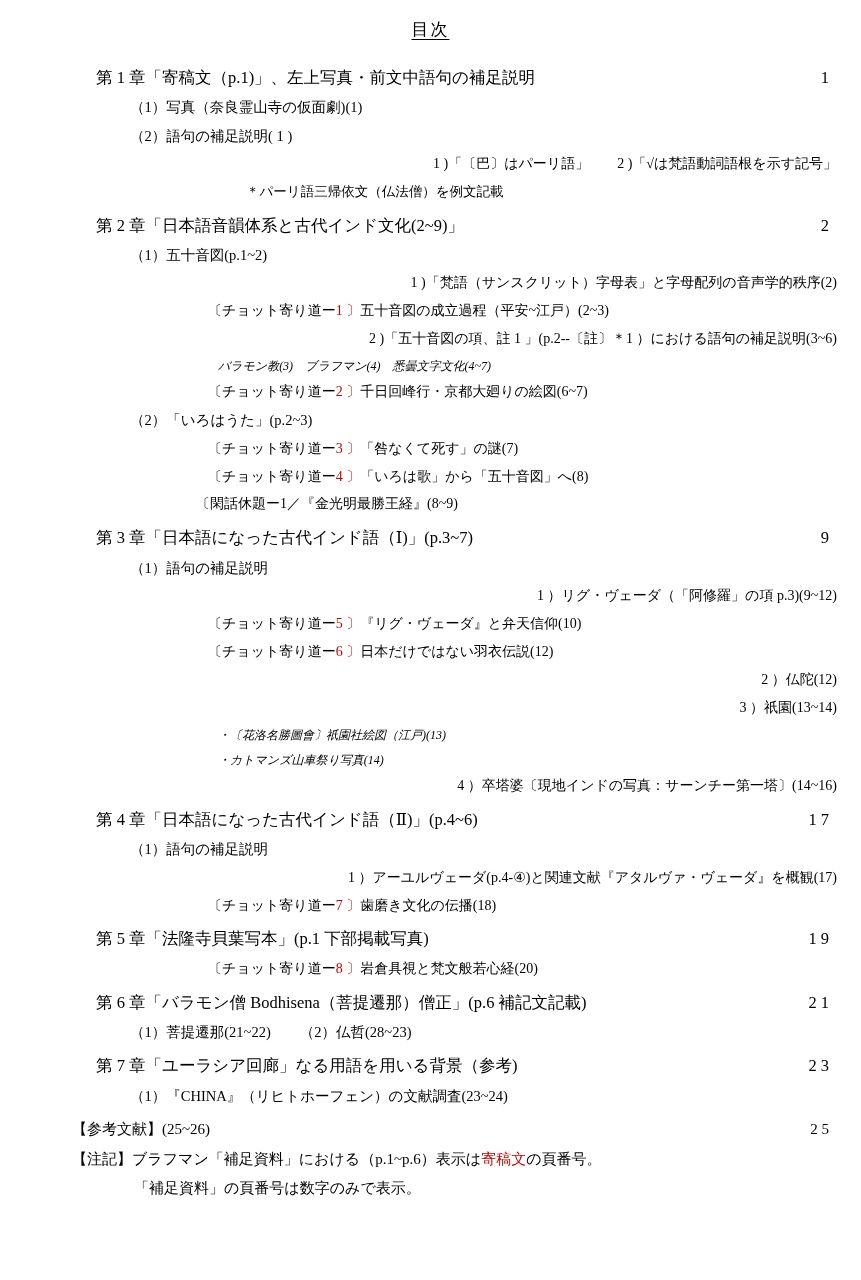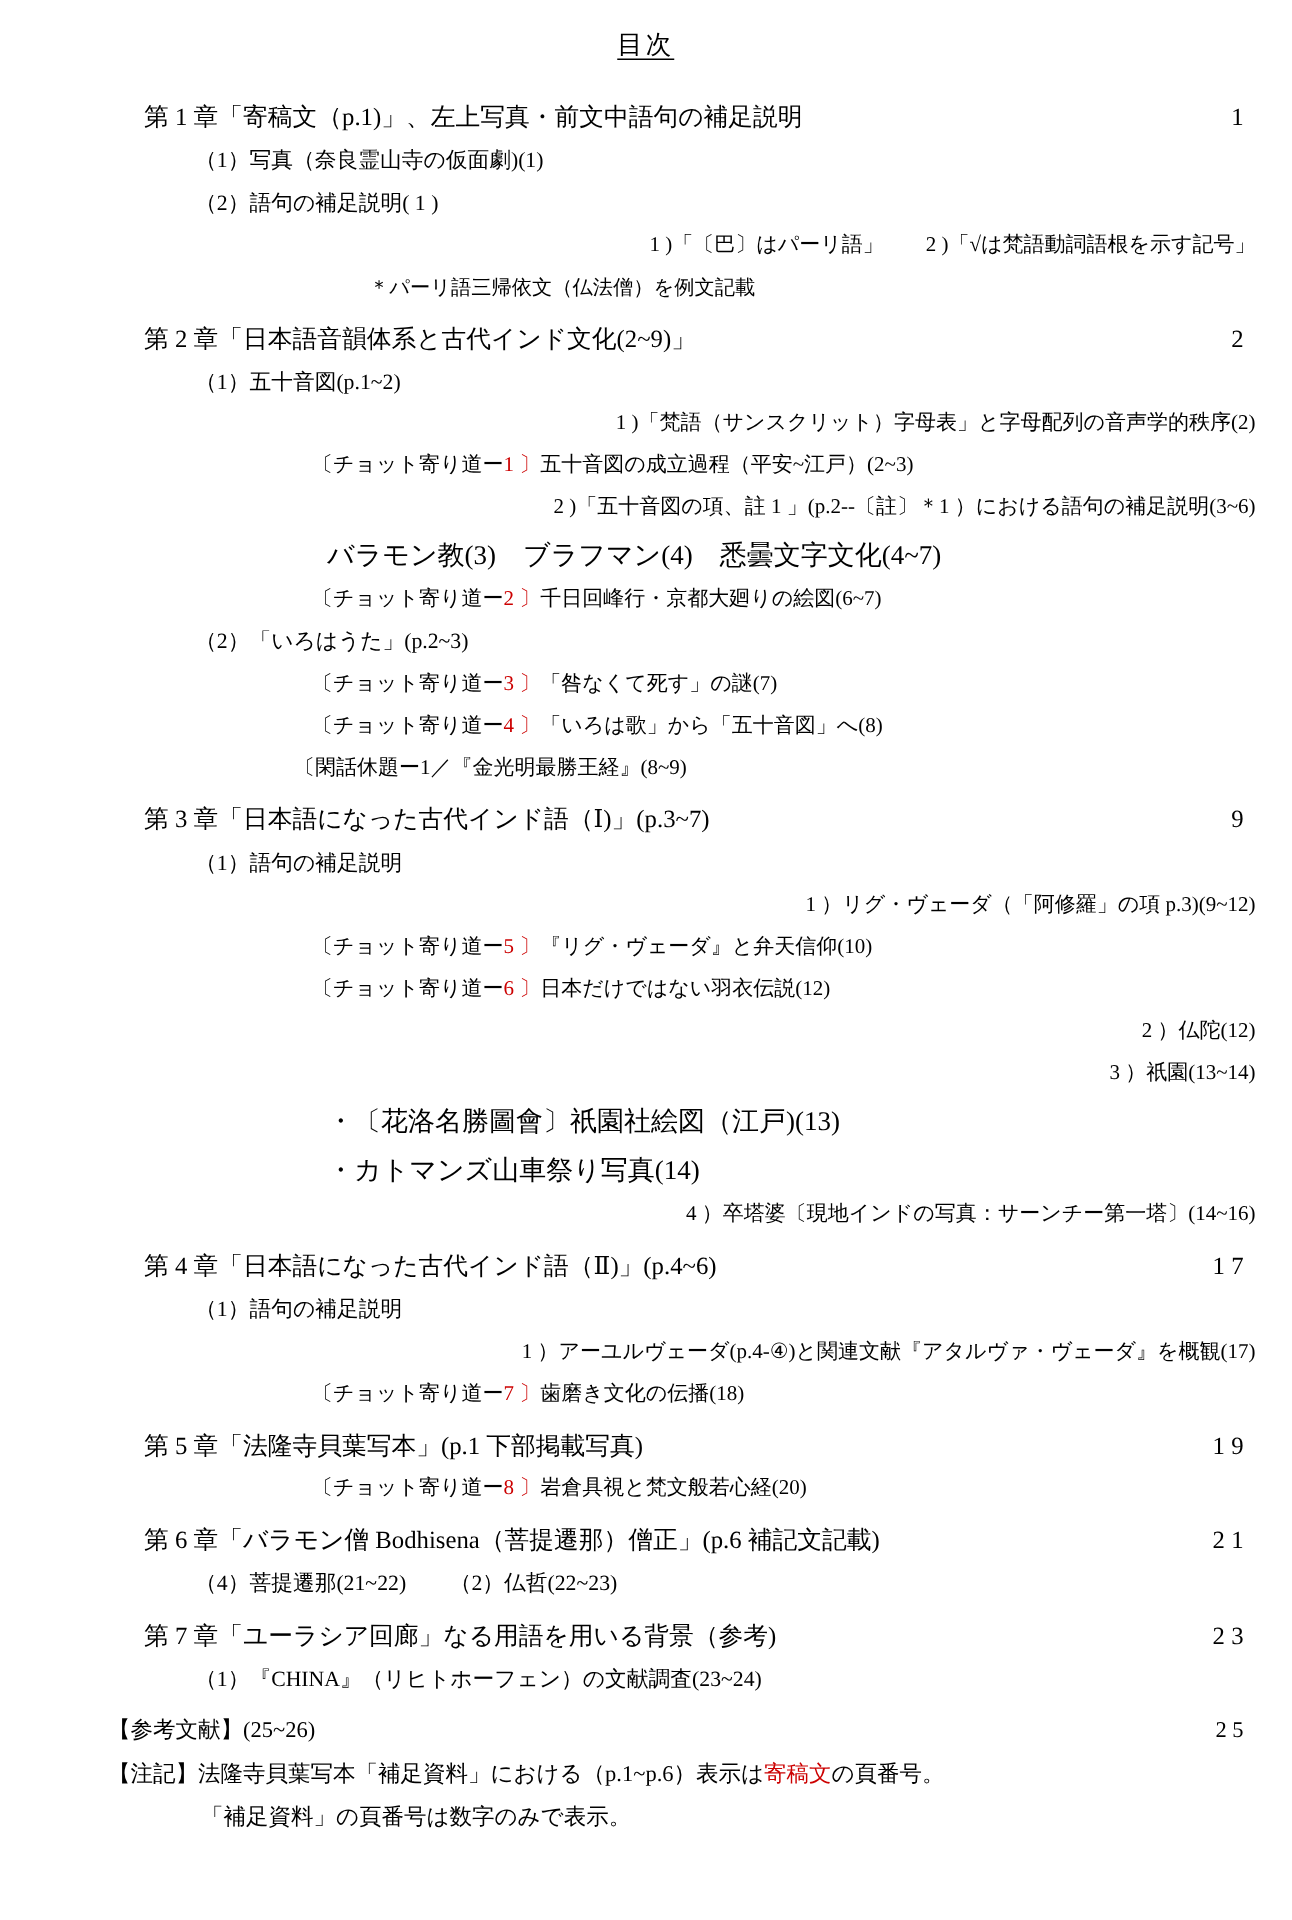--- a/index.html
+++ b/index.html
@@ -47,21 +47,21 @@
     position: absolute;
     right: 8px;
     top: 0;
     white-space: nowrap;
   }
   
   .lvl0 { padding-left: 28px; font-size: 16.5px; }
   .lvl1 { padding-left: 62px; font-size: 14.5px; }
   .lvl2 { padding-left: 104px; font-size: 14px; text-align: right; }
   .lvl3 { padding-left: 140px; font-size: 14px; }
-  .lvl2c { padding-left: 150px; font-size: 18px; }
+  .lvl2c { padding-left: 150px; font-size: 12px; font-style: italic; }
   .lvl3b { padding-left: 128px; font-size: 14px; }
   .lvl-note { padding-left: 4px; font-size: 15px; }
   .lvl-note2 { padding-left: 66px; font-size: 15px; }
   .lvl-star { padding-left: 178px; font-size: 13.5px; font-family: Liberation Serif, serif; }
   .red { color: #cc0000; }
   .gap-top { margin-top: 13px; }
 </style>
 </head>
 <body>
 
@@ -175,37 +175,37 @@
     </div>
     <div class="row lvl3">
       <span class="txt">〔チョット寄り道ー</span><span class="txt red">8 〕</span><span class="txt">岩倉具視と梵文般若心経(20)</span>
     </div>
 
     <div class="row lvl0 gap-top">
       <span class="txt">第 6 章「バラモン僧 Bodhisena（菩提遷那）僧正」(p.6 補記文記載)</span>
       <span class="pg">2 1</span>
     </div>
     <div class="row lvl1">
-      <span class="txt">（4）菩提遷那(21~22)　　（2）仏哲(22~23)</span>
+      <span class="txt">（1）菩提遷那(21~22)　　（2）仏哲(28~23)</span>
     </div>
 
     <div class="row lvl0 gap-top">
       <span class="txt">第 7 章「ユーラシア回廊」なる用語を用いる背景（参考)</span>
       <span class="pg">2 3</span>
     </div>
     <div class="row lvl1">
       <span class="txt">（1）『CHINA』（リヒトホーフェン）の文献調査(23~24)</span>
     </div>
 
     <div class="row lvl-note gap-top">
       <span class="txt">【参考文献】(25~26)</span>
       <span class="pg">2 5</span>
     </div>
 
     <div class="row lvl-note">
-      <span class="txt">【注記】法隆寺貝葉写本「補足資料」における（p.1~p.6）表示は</span><span class="txt red">寄稿文</span><span class="txt">の頁番号。</span>
+      <span class="txt">【注記】ブラフマン「補足資料」における（p.1~p.6）表示は</span><span class="txt red">寄稿文</span><span class="txt">の頁番号。</span>
     </div>
     <div class="row lvl-note2">
       <span class="txt">「補足資料」の頁番号は数字のみで表示。</span>
     </div>
 
   </div>
 </div>
 
 </body></html>

